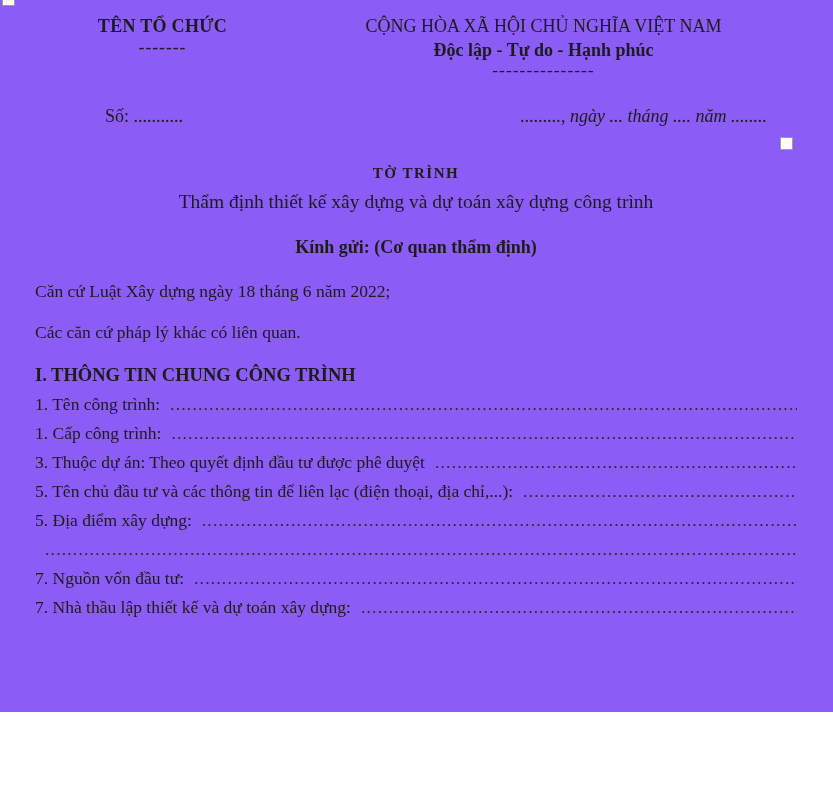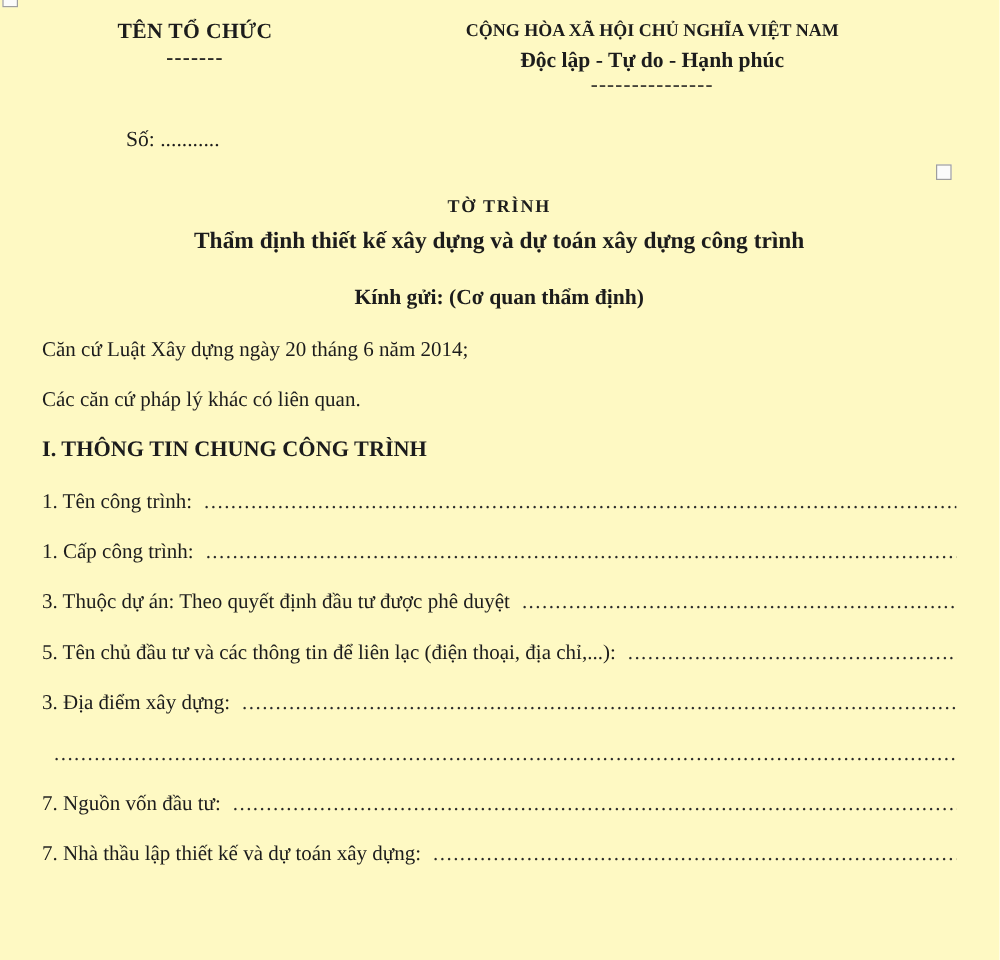--- a/index.html
+++ b/index.html
@@ -3,25 +3,25 @@
 <meta charset="utf-8">
 <style>
   html, body {
     margin: 0;
     padding: 0;
     background: #ffffff;
   }
   .page {
     position: relative;
     width: 833px;
-    height: 800px;
+    height: 712px;
     box-sizing: border-box;
     padding: 14px 36px 0 35px;
     overflow: hidden;
-    background: #fef9c3;
+    background: #8b5cf6;
     color: #1c1c1c;
     font-family: "Liberation Serif", "DejaVu Serif", serif;
     font-size: 17.5px;
   }
 
   
   .header-row {
     display: flex;
     align-items: flex-start;
   }
@@ -38,22 +38,22 @@
     font-size: 18px;
     letter-spacing: .3px;
     line-height: 24px;
   }
   .org-dashes {
     font-weight: bold;
     line-height: 18px;
     letter-spacing: 1px;
   }
   .national-title {
-    font-weight: bold;
-    font-size: 15px;
+    font-weight: normal;
+    font-size: 18px;
     line-height: 24px;
   }
   .motto {
     font-weight: bold;
     font-size: 18px;
     line-height: 24px;
   }
   .motto-dashes {
     line-height: 16px;
     letter-spacing: 1px;
@@ -92,21 +92,21 @@
     margin-top: 32px;
     text-align: center;
     font-weight: bold;
     font-size: 15px;
     letter-spacing: 1.5px;
     line-height: 26px;
   }
   .doc-subtitle {
     margin-top: 2px;
     text-align: center;
-    font-weight: bold;
+    font-weight: normal;
     font-size: 19.5px;
     line-height: 27px;
   }
   .recipient {
     margin-top: 20px;
     text-align: center;
     font-weight: bold;
     font-size: 18px;
     line-height: 25px;
   }
@@ -123,21 +123,20 @@
     margin-top: 14px;
     font-weight: bold;
     font-size: 18.5px;
     line-height: 29px;
   }
 
   
   .item {
     display: flex;
     align-items: baseline;
-    margin-top: 13px;
     line-height: 29px;
   }
   .item-label {
     white-space: nowrap;
     flex: 0 0 auto;
   }
   .leader {
     flex: 1 1 auto;
     overflow: hidden;
     white-space: nowrap;
@@ -161,27 +160,28 @@
     </div>
     <div class="header-right">
       <div class="national-title">CỘNG HÒA XÃ HỘI CHỦ NGHĨA VIỆT NAM</div>
       <div class="motto">Độc lập - Tự do - Hạnh phúc</div>
       <div class="motto-dashes">---------------</div>
     </div>
   </div>
 
   <div class="meta-row">
     <span class="doc-number">Số: ...........</span>
+    <span class="date-line">........., ngày ... tháng .... năm ........</span>
   </div>
 
   <div class="doc-title">TỜ TRÌNH</div>
   <div class="doc-subtitle">Thẩm định thiết kế xây dựng và dự toán xây dựng công trình</div>
   <div class="recipient">Kính gửi: (Cơ quan thẩm định)</div>
 
-  <p class="para">Căn cứ Luật Xây dựng ngày 20 tháng 6 năm 2014;</p>
+  <p class="para">Căn cứ Luật Xây dựng ngày 18 tháng 6 năm 2022;</p>
   <p class="para">Các căn cứ pháp lý khác có liên quan.</p>
 
   <div class="section-heading">I. THÔNG TIN CHUNG CÔNG TRÌNH</div>
 
   <div class="item">
     <span class="item-label">1. Tên công trình:</span>
     <span class="leader">........................................................................................................................................................................................................</span>
   </div>
   <div class="item">
     <span class="item-label">1. Cấp công trình:</span>
@@ -189,21 +189,21 @@
   </div>
   <div class="item">
     <span class="item-label">3. Thuộc dự án: Theo quyết định đầu tư được phê duyệt</span>
     <span class="leader">........................................................................................................................................................................................................</span>
   </div>
   <div class="item">
     <span class="item-label">5. Tên chủ đầu tư và các thông tin để liên lạc (điện thoại, địa chỉ,...):</span>
     <span class="leader">........................................................................................................................................................................................................</span>
   </div>
   <div class="item">
-    <span class="item-label">3. Địa điểm xây dựng:</span>
+    <span class="item-label">5. Địa điểm xây dựng:</span>
     <span class="leader">........................................................................................................................................................................................................</span>
   </div>
   <div class="item">
     <span class="leader">........................................................................................................................................................................................................</span>
   </div>
   <div class="item">
     <span class="item-label">7. Nguồn vốn đầu tư:</span>
     <span class="leader">........................................................................................................................................................................................................</span>
   </div>
   <div class="item">

